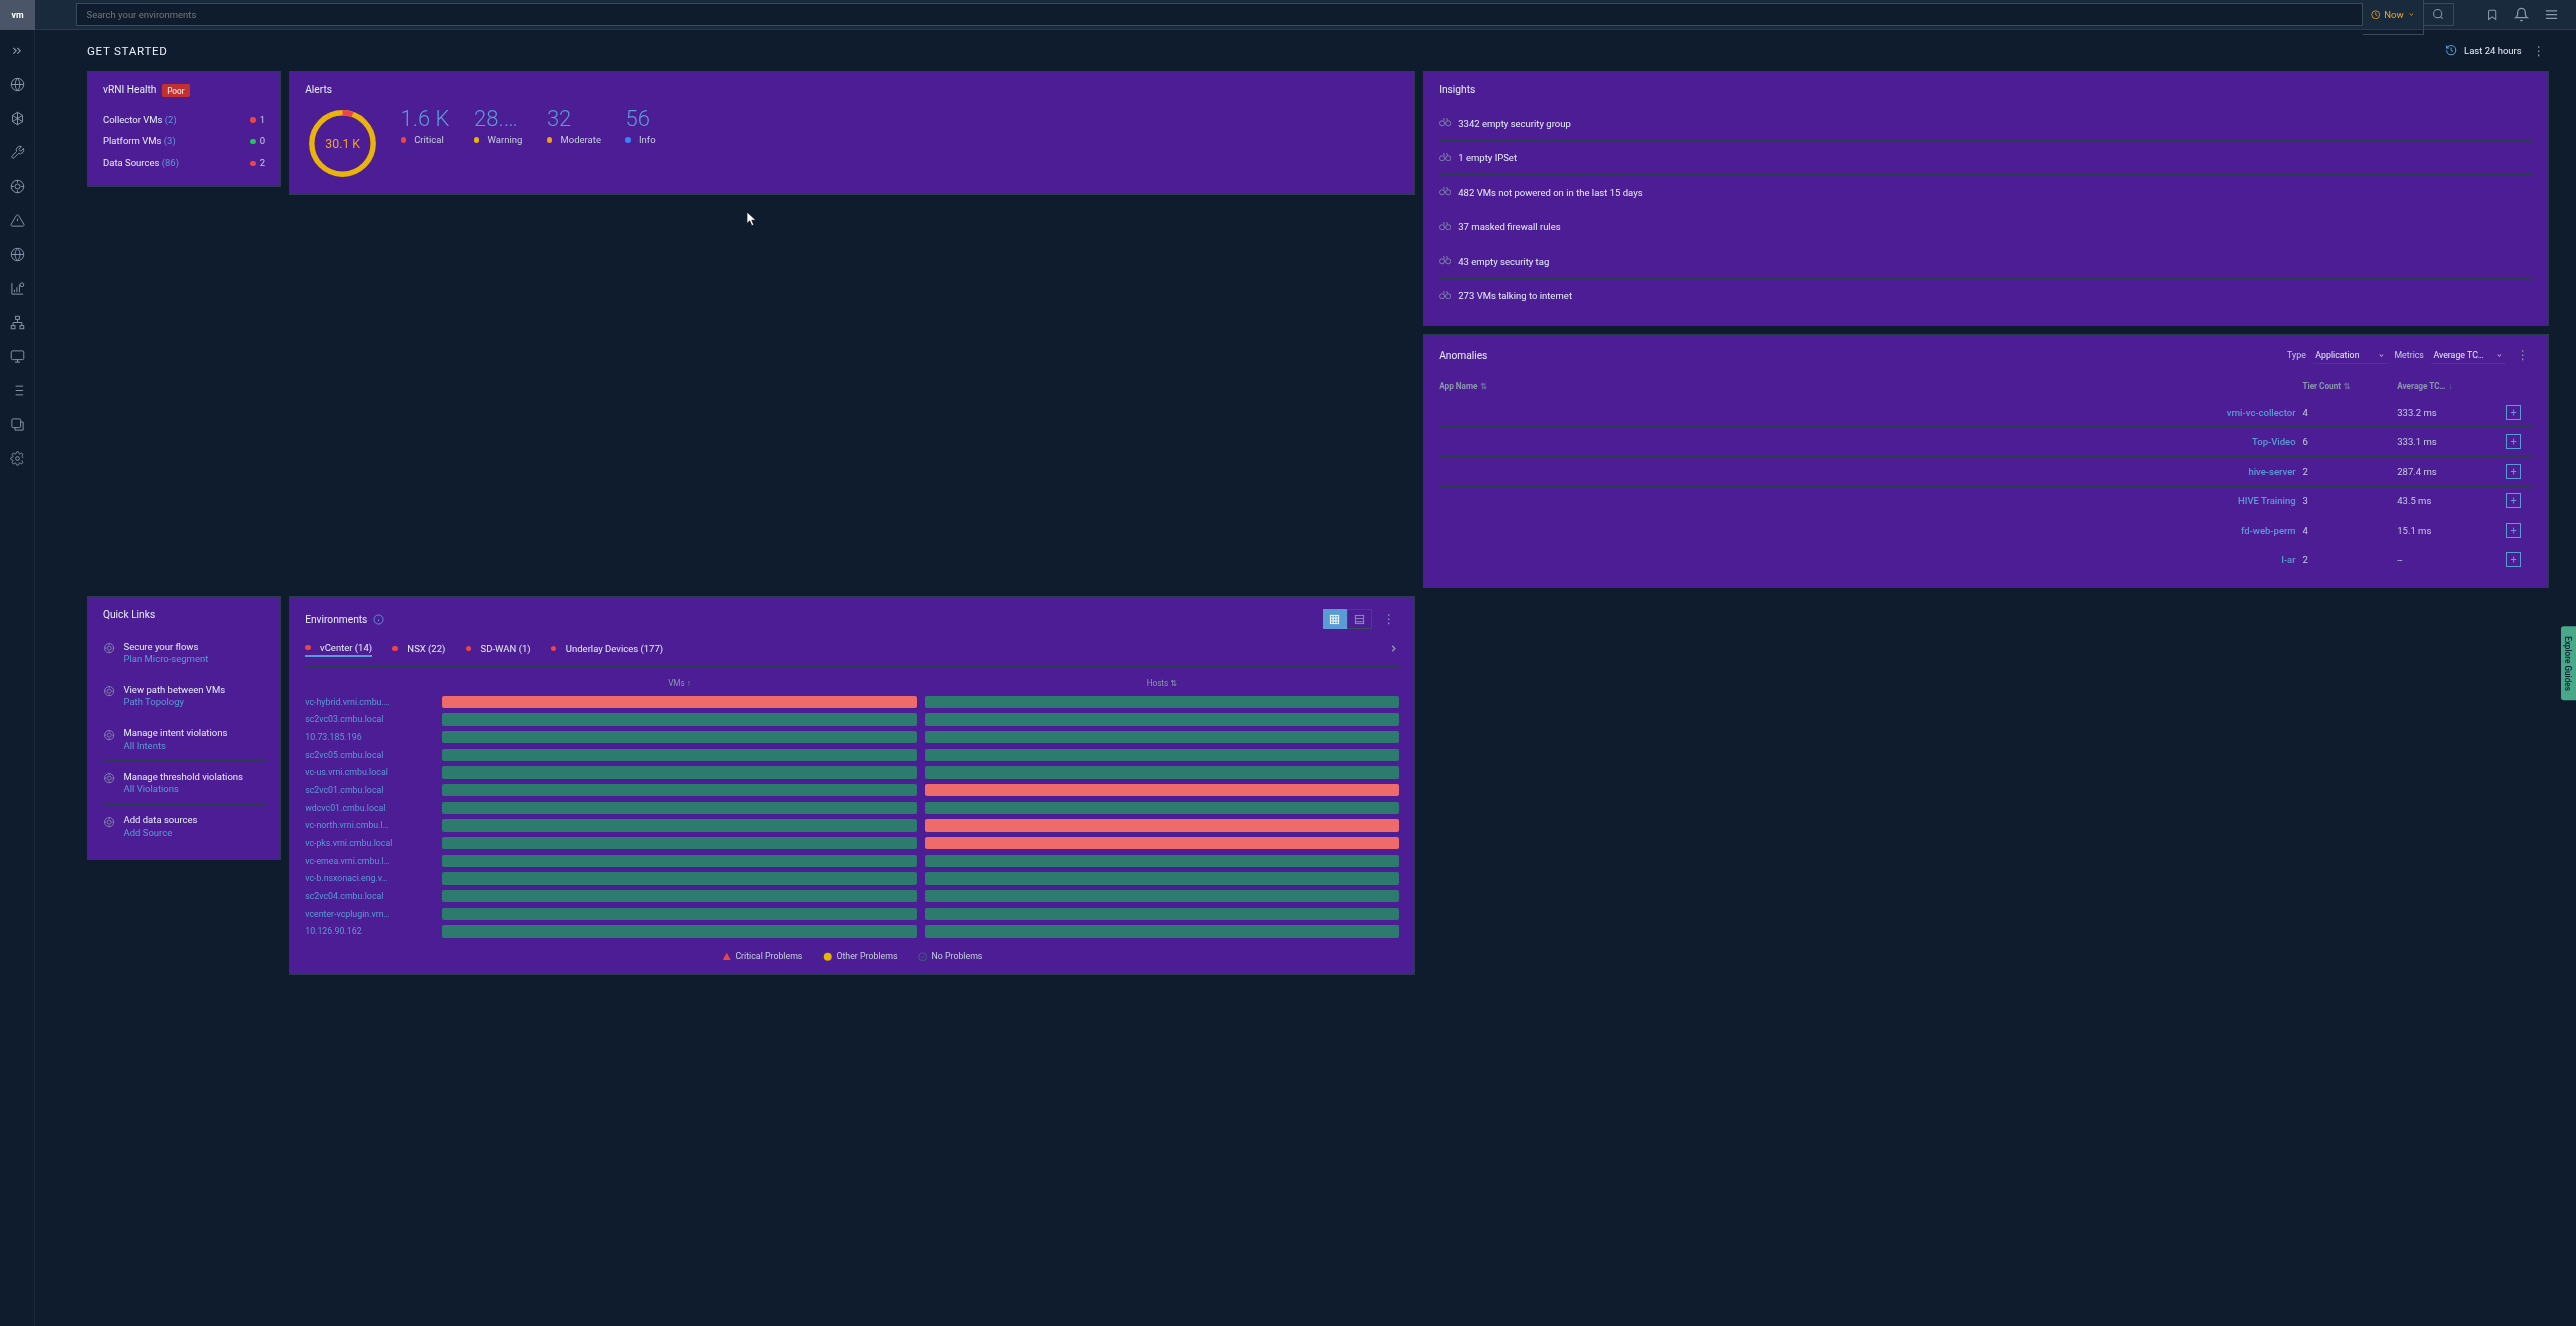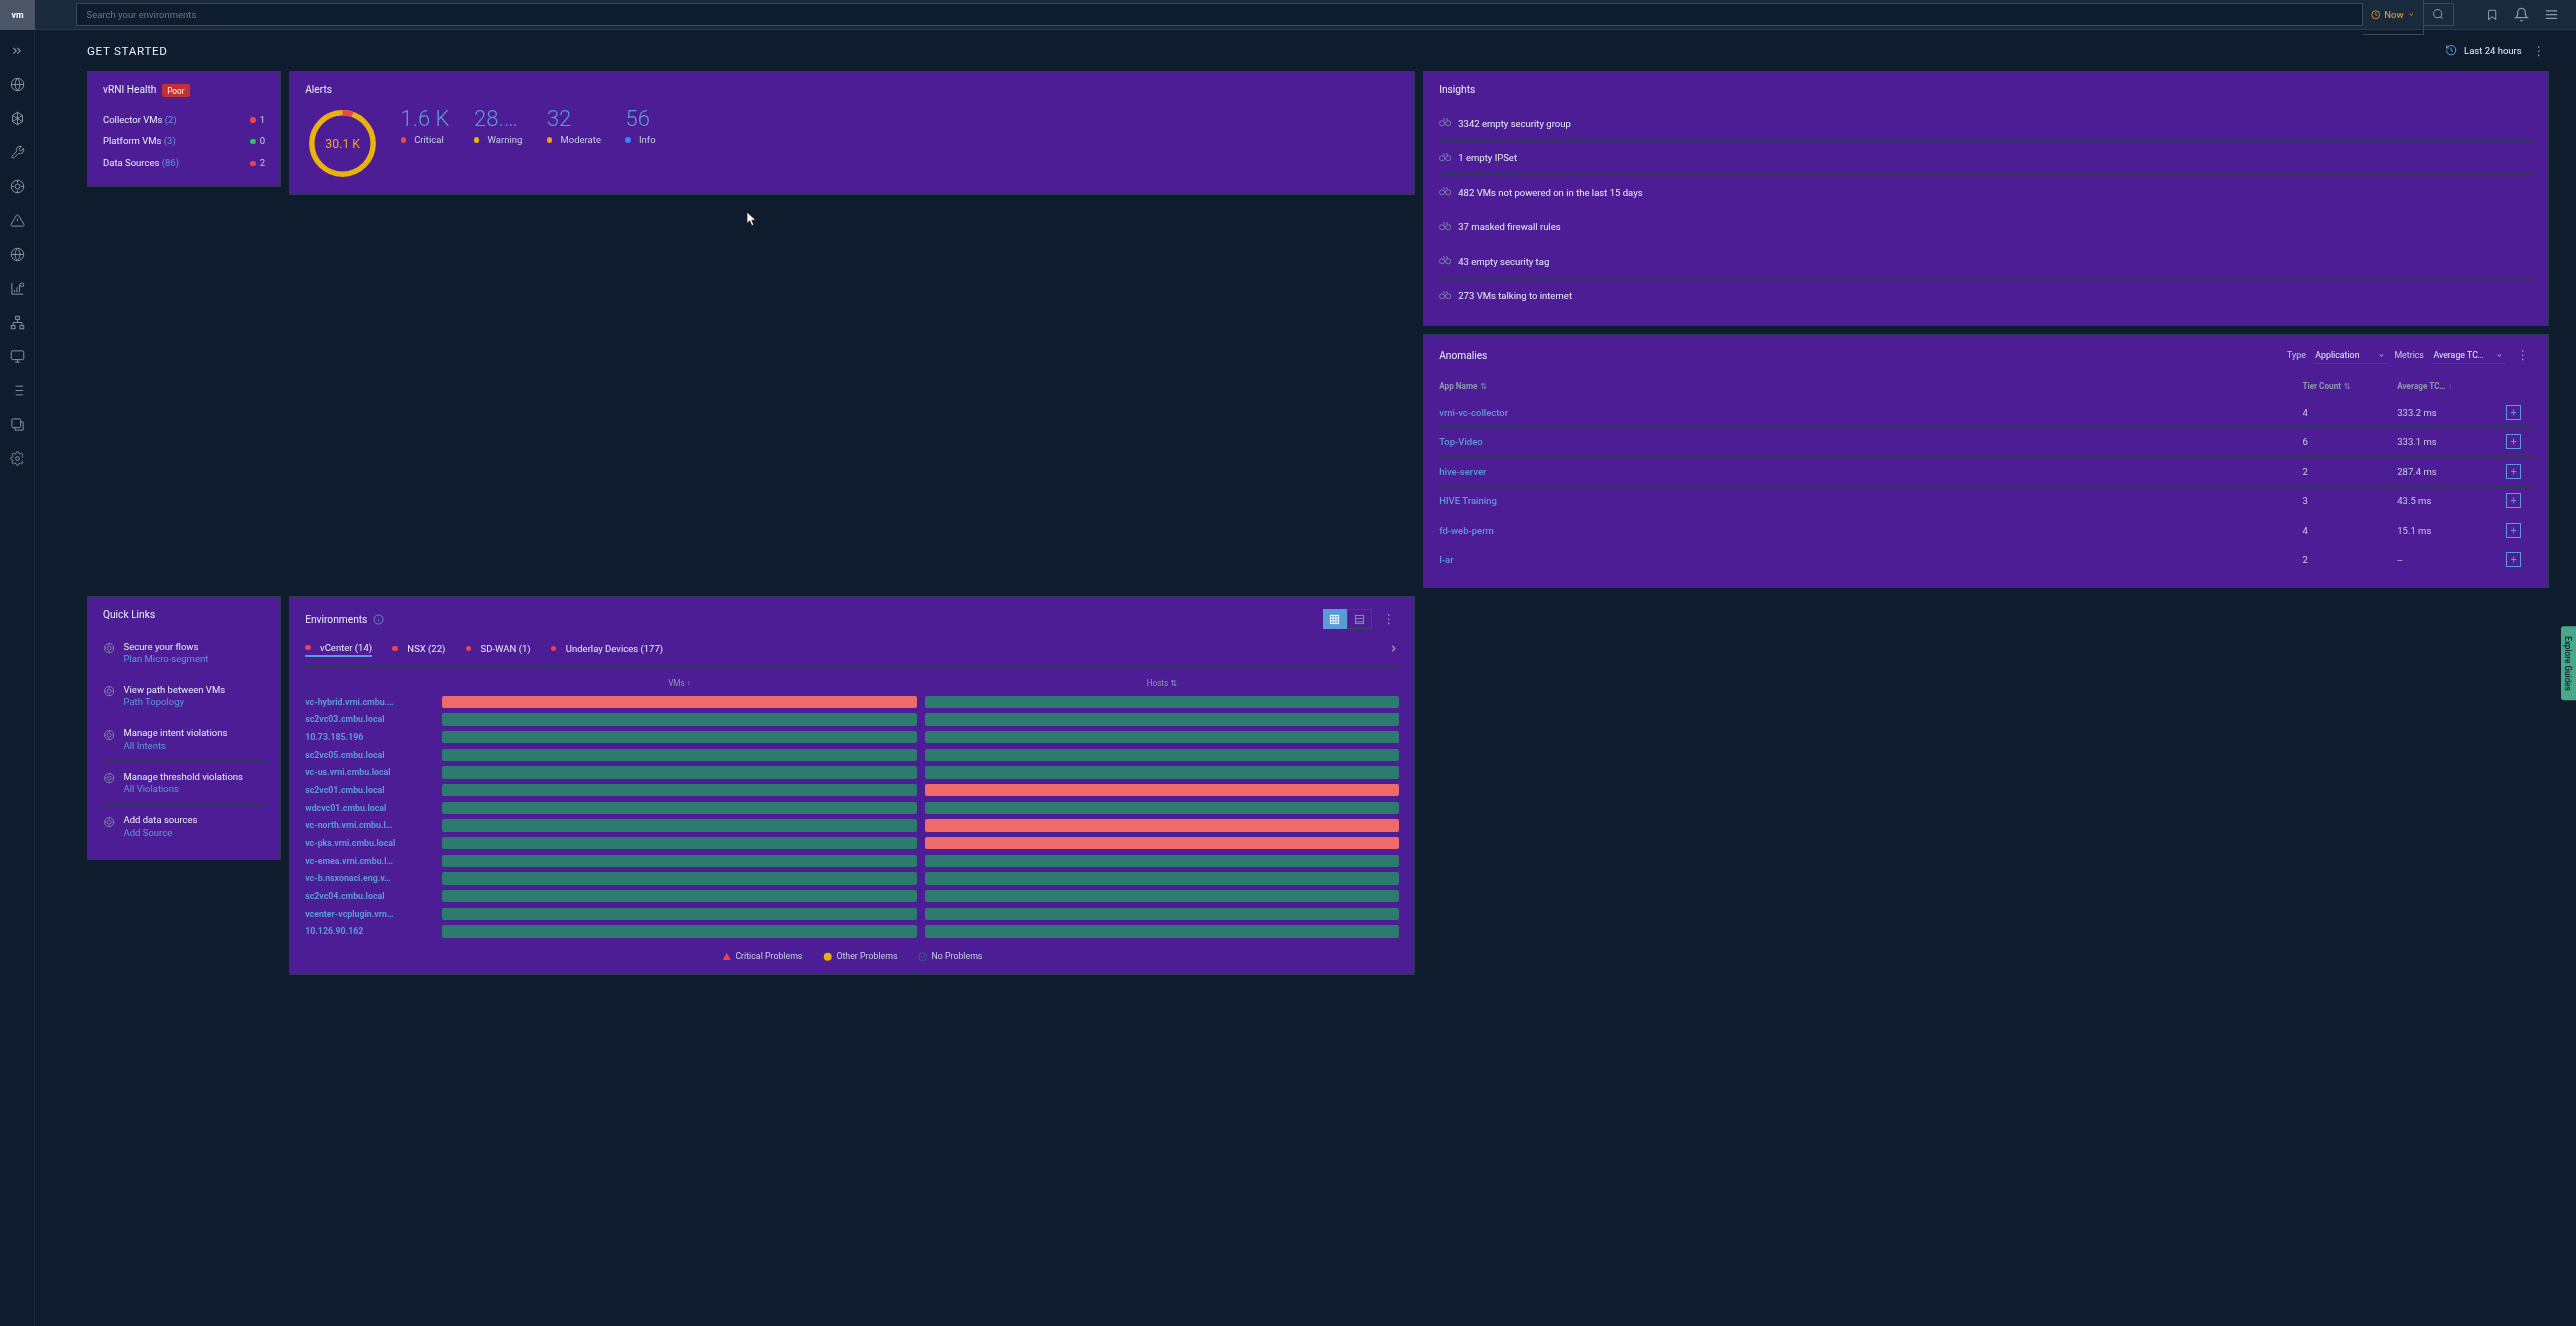--- a/index.html
+++ b/index.html
@@ -66,39 +66,39 @@
 .view-toggle { display: flex; gap: 0; align-items: center; }
 .view-btn { width: 24.5px; height: 20.4px; border: 0.7px solid #3a4a5d; display: flex; align-items: center; justify-content: center; color: #8a9aad; }
 .view-btn.active { background: #5b9bd5; color: #fff; border-color: #5b9bd5; }
 .tabs { display: flex; gap: 20.4px; align-items: center; border-bottom: 0.7px solid #2a3a4d; padding-bottom: 8.2px; margin-bottom: 8.2px; position: relative; }
 .tab { display: flex; align-items: center; gap: 5.4px; color: #e8f0fa; cursor: pointer; padding-bottom: 2.7px; white-space: nowrap; }
 .tab.active { border-bottom: 2px solid #5b9bd5; }
 .tab-arrow { margin-left: auto; color: #8a9aad; cursor: pointer; }
 .env-table-head { display: grid; grid-template-columns: 129px 1fr 1fr; gap: 8.2px; font-size: 8.2px; color: #8a9aad; padding: 2.7px 0 5.4px; }
 .env-table-head .col { text-align: center; }
 .env-row { display: grid; grid-template-columns: 129px 1fr 1fr; gap: 8.2px; align-items: center; padding: 2.7px 0; }
-.env-name { color: #5b9bd5; font-size: 8.8px; overflow: hidden; text-overflow: ellipsis; white-space: nowrap; font-weight: bold; }
+.env-name { color: #5b9bd5; font-size: 8.8px; overflow: hidden; text-overflow: ellipsis; white-space: nowrap; }
 .bar { height: 12.3px; border-radius: 2px; }
 .bar-green { background: #2d7a6f; }
 .bar-red { background: #ef6b6b; }
 .env-legend { display: flex; justify-content: center; gap: 20.4px; margin-top: 11px; font-size: 8.8px; }
 .legend-item { display: flex; align-items: center; gap: 4.1px; }
 .insight-row { display: flex; align-items: center; gap: 6.8px; padding: 11px 0; border-bottom: 0.7px solid #2a3a4d; color: #e8f0fa; }
 .insight-row:last-child { border-bottom: none; }
 .insight-icon { color: #8a9aad; }
 
 
 .anom-card { grid-column: 3; }
 .anom-header { display: flex; justify-content: space-between; align-items: center; margin-bottom: 12.3px; flex-wrap: wrap; gap: 8.2px; }
 .anom-filters { display: flex; align-items: center; gap: 6.8px; font-size: 8.8px; }
 .dropdown { display: inline-flex; align-items: center; gap: 5.4px; border-bottom: 0.7px solid #3a4a5d; padding: 2.7px 2.7px; color: #e8f0fa; min-width: 75px; justify-content: space-between; }
 .anom-table-head { display: grid; grid-template-columns: 1fr 88px 102px 27px; gap: 6.8px; font-size: 8.2px; color: #8a9aad; font-weight: bold; padding: 5.4px 0; }
 .sort-icon { opacity: 0.6; margin-left: 2.7px; }
 .anom-row { display: grid; grid-template-columns: 1fr 88px 102px 27px; gap: 6.8px; align-items: center; padding: 6.8px 0; border-top: 0.7px solid #2a3a4d; }
-.anom-name { color: #5b9bd5; font-weight: 500; }
+.anom-name { color: #5b9bd5; font-weight: 500; text-align: right; }
 .expand-btn { width: 15px; height: 15px; border: 0.7px solid #5b9bd5; color: #5b9bd5; display: flex; align-items: center; justify-content: center; cursor: pointer; font-size: 11px; }
 
 .col-right { display: flex; flex-direction: column; gap: 8.2px; }
 
 .explore-tab { position: fixed; right: 0; top: 50%; transform: translateY(-50%); background: #4aa88a; color: #0f1c2e; writing-mode: vertical-rl; padding: 9.5px 2.7px; font-size: 8.2px; border-radius: 2.7px 0 0 2.7px; cursor: pointer; font-weight: 500; }
 
 .kebab { color: #8a9aad; cursor: pointer; padding: 0 4.1px; font-size: 12.3px; }
 .cursor-arrow { position: fixed; pointer-events: none; z-index: 9999; }
 </style>
 </head>

